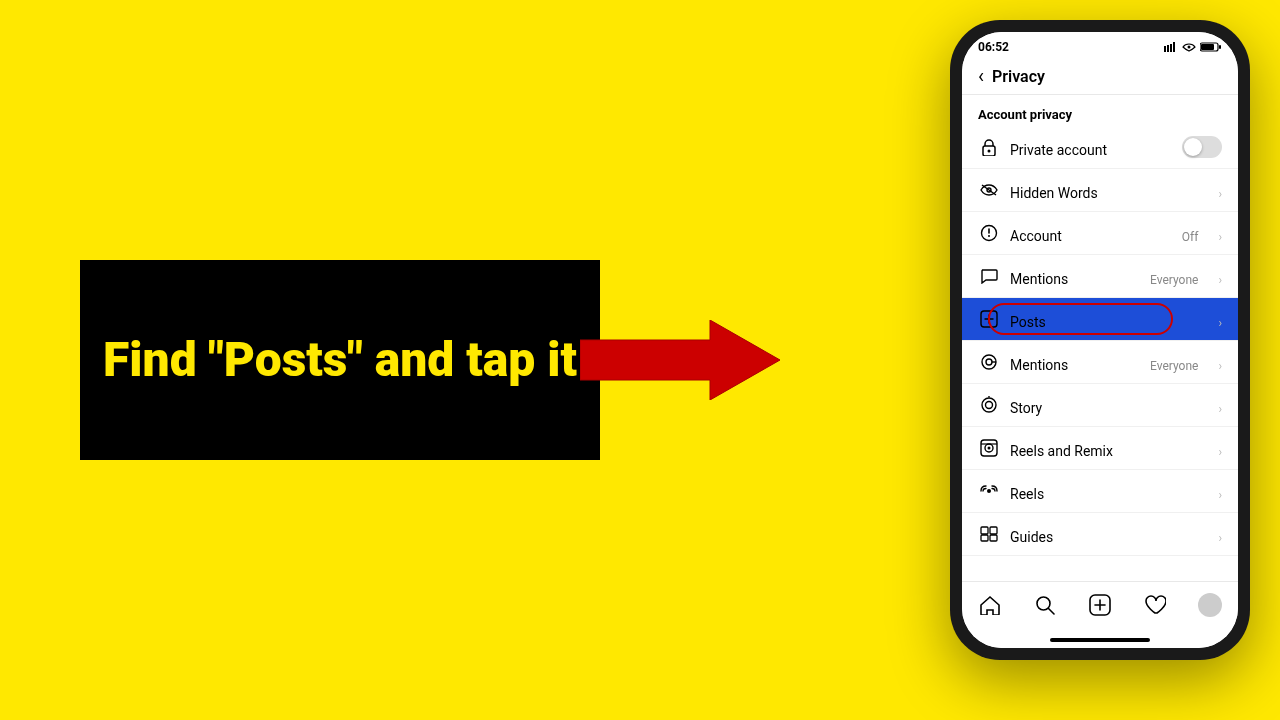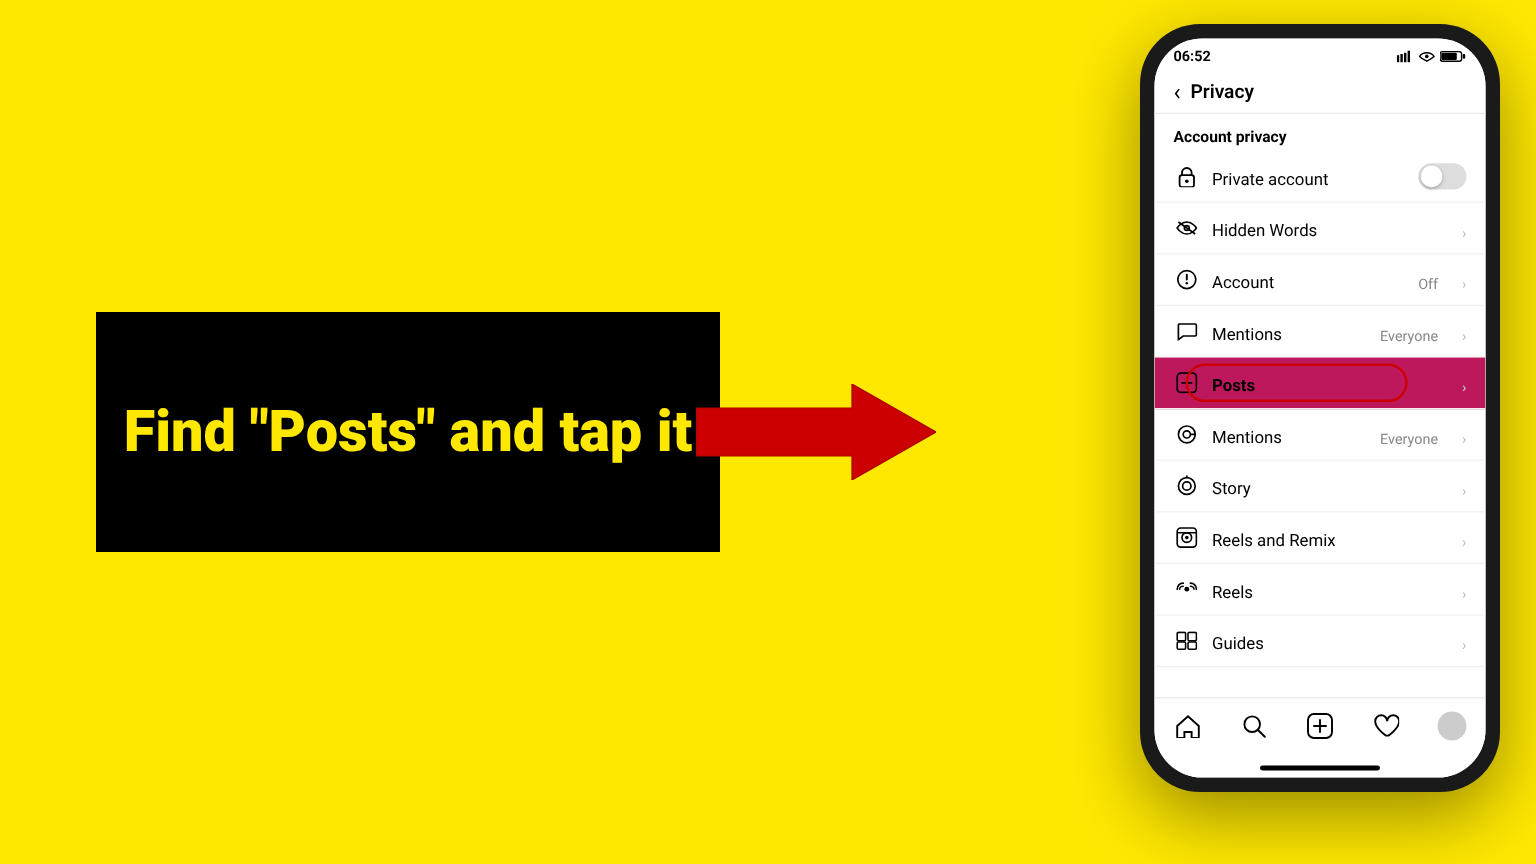--- a/index.html
+++ b/index.html
@@ -310,21 +310,21 @@
           <div class="menu-icon">
             <svg width="18" height="16" viewBox="0 0 18 16">
                 <path d="M2 2h14a1 1 0 011 1v8a1 1 0 01-1 1H6l-4 3V3a1 1 0 011-1z" fill="none" stroke="#000" stroke-width="1.4"></path>
               </svg>
           </div>
           <span class="menu-label">Mentions</span>
           <span class="menu-value">Everyone</span>
           <span class="menu-chevron">›</span>
         </div>
 
-        <div class="menu-item" style="position:relative; background:#be185d;font-weight:bold;">
+        <div class="menu-item" style="position:relative; background:#1d4ed8;">
           <div class="menu-icon">
             <svg width="18" height="18" viewBox="0 0 18 18">
                 <rect x="1" y="1" width="16" height="16" rx="3" fill="none" stroke="#000" stroke-width="1.4"></rect>
                 <line x1="9" y1="5" x2="9" y2="13" stroke="#000" stroke-width="1.4" stroke-linecap="round"></line>
                 <line x1="5" y1="9" x2="13" y2="9" stroke="#000" stroke-width="1.4" stroke-linecap="round"></line>
               </svg>
           </div>
           <span class="menu-label">Posts</span>
           <span class="menu-chevron">›</span>
 

